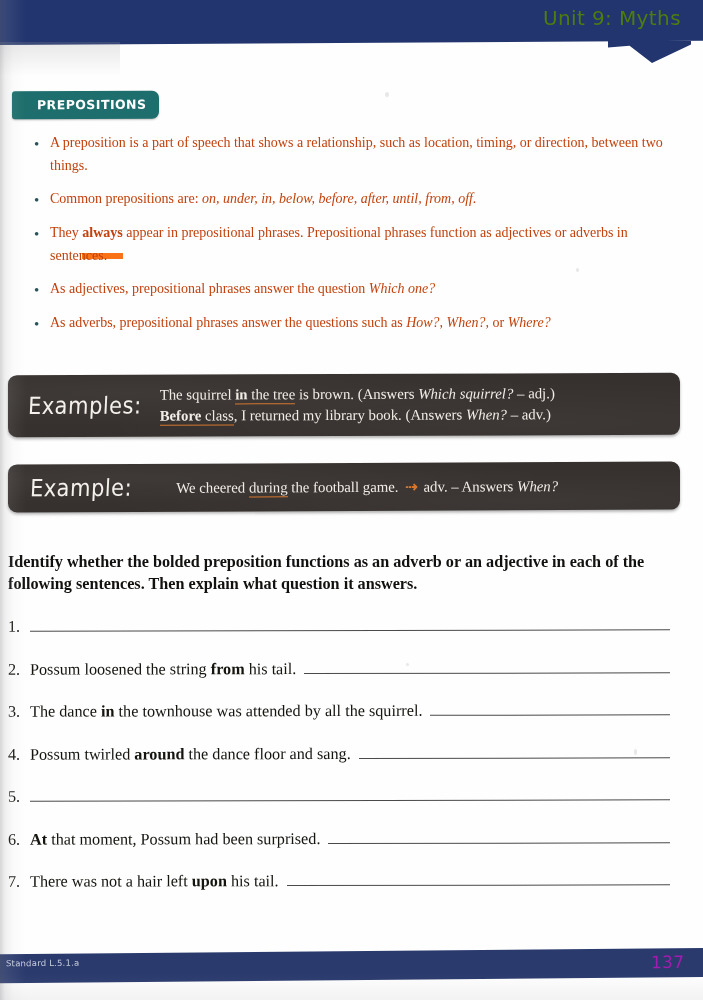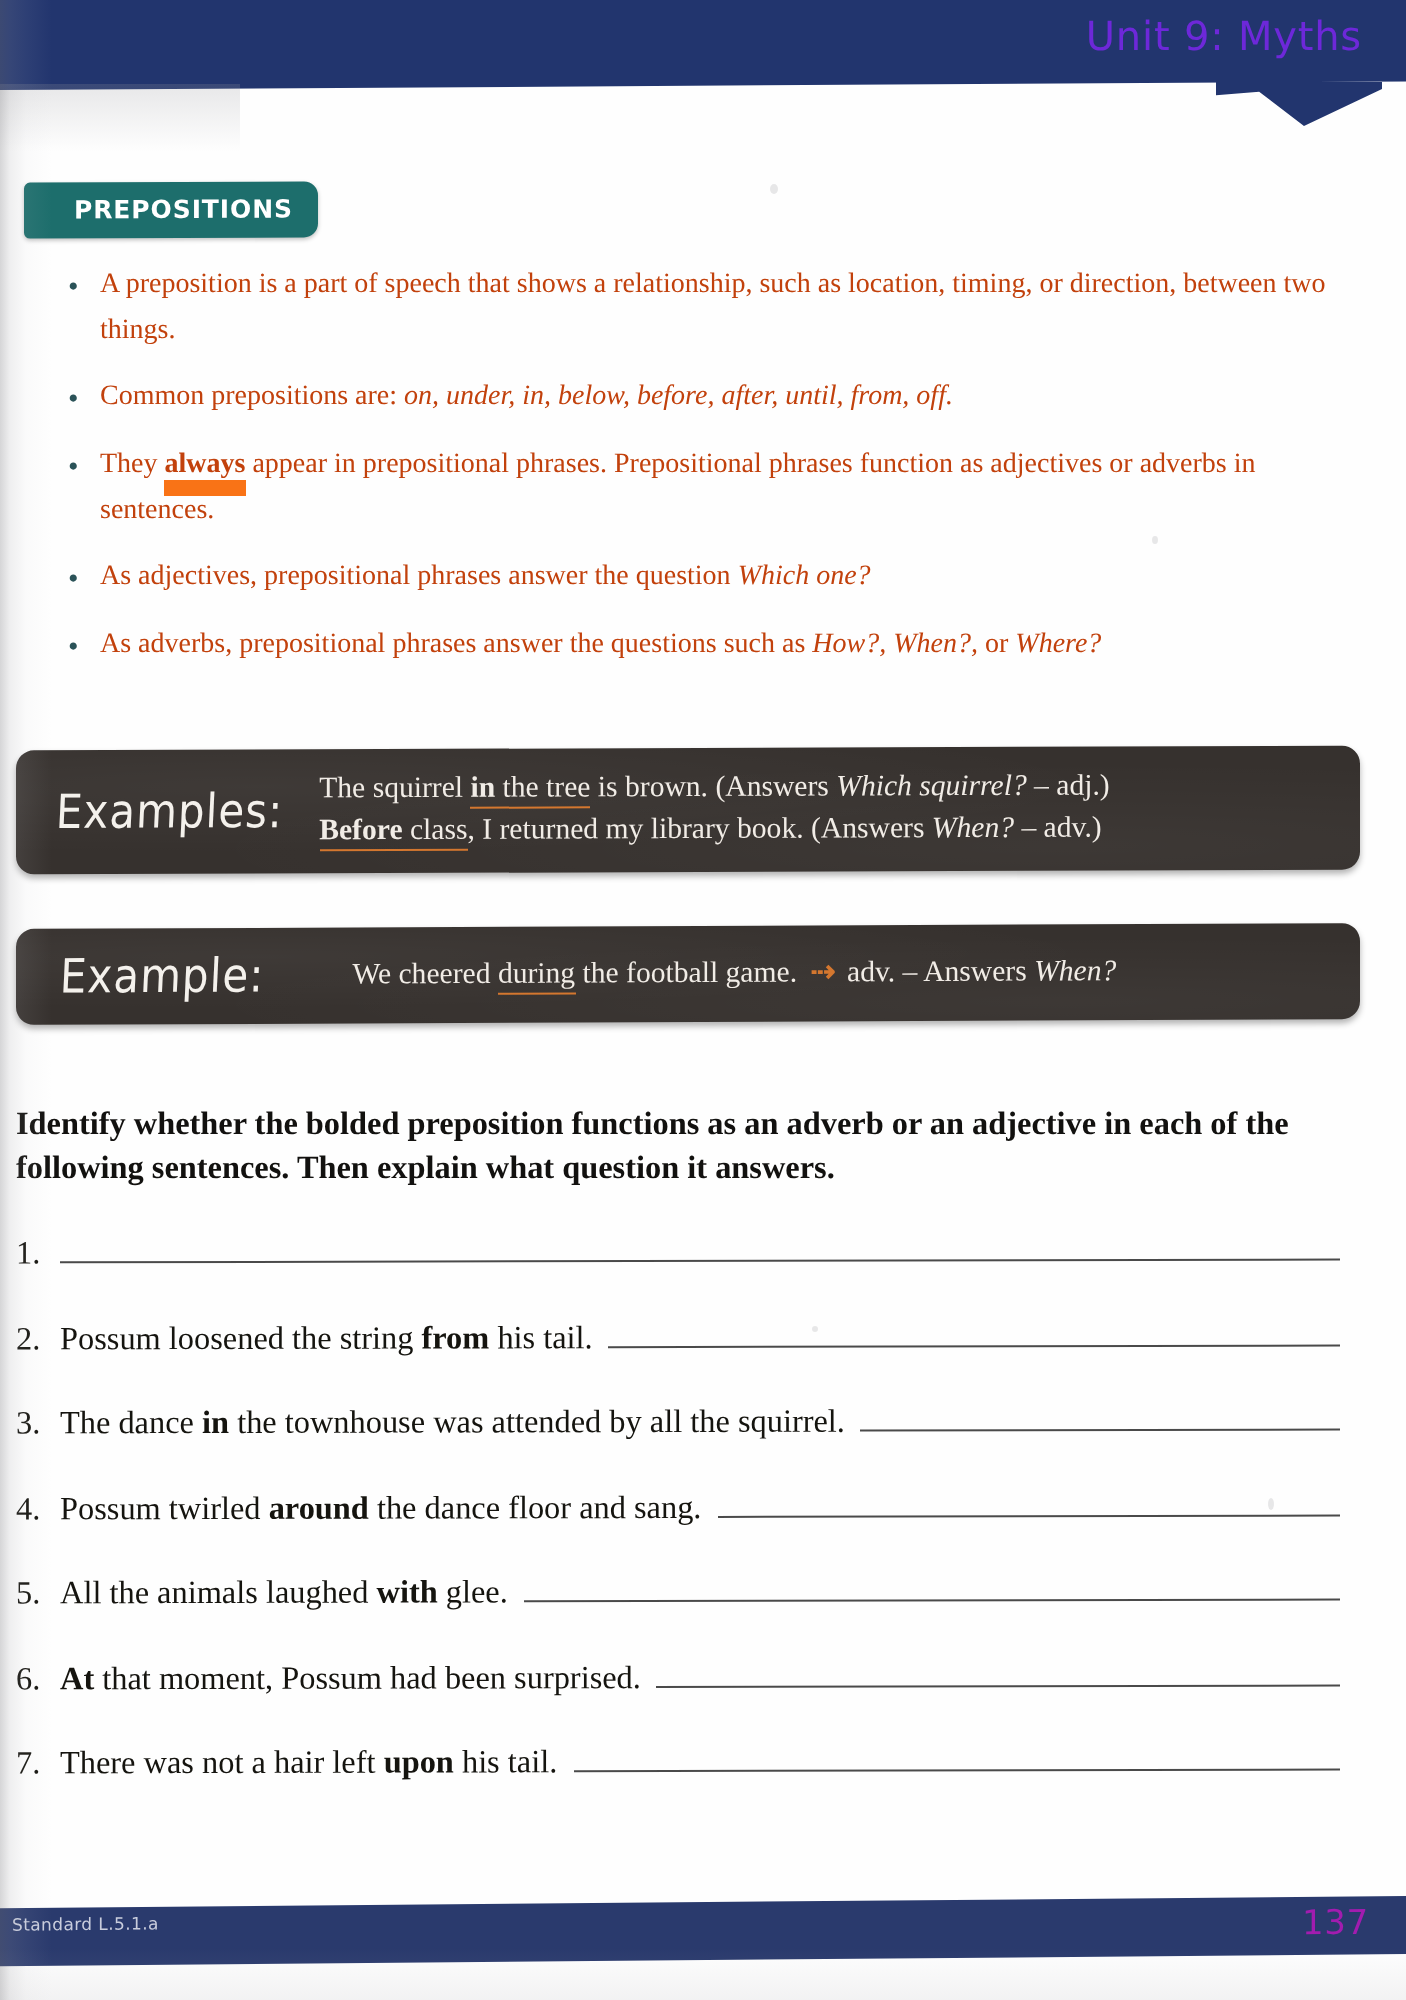--- a/index.html
+++ b/index.html
@@ -65,21 +65,21 @@
   }
   .header-bar.skewed {
     transform: skewY(-0.35deg);
     transform-origin: left top;
     height: 45px;
   }
   .header-title {
     position: absolute;
     right: 22px;
     top: 6px;
-    color: #6d28d9;
+    color: #4d7c0f;
     font-family: "DejaVu Sans", sans-serif;
     font-size: 20px;
     font-weight: 400;
     letter-spacing: 0.4px;
     white-space: nowrap;
     z-index: 22;
   }
   .header-notch {
     position: absolute;
     right: 12px;
@@ -136,22 +136,22 @@
   }
   .bullet-text {
     flex: 1 1 auto;
     color: #c2410c;
     font-size: 14px;
     line-height: 22.5px;
   }
   .bullet-text i { font-style: italic; }
   .bullet-text .bold-ul {
     font-weight: bold;
-    border-bottom: 8px solid #f97316;
-    padding-bottom: 0px;
+    border-bottom: 6px solid #f97316;
+    padding-bottom: 13px;
   }
 
   
   .ex-box {
     position: absolute;
     left: 8px;
     background: #36312e;
     border-radius: 9px;
     box-shadow: 0 2px 3px rgba(0,0,0,0.30);
     display: flex;
@@ -383,21 +383,20 @@
         <div class="q-text"><span>The dance </span><b>in</b><span> the townhouse was attended by all the squirrel.</span></div>
         <div class="q-blank"></div>
       </div>
       <div class="q-row">
         <div class="q-num">4.</div>
         <div class="q-text"><span>Possum twirled </span><b>around</b><span> the dance floor and sang.</span></div>
         <div class="q-blank"></div>
       </div>
       <div class="q-row">
         <div class="q-num">5.</div>
-        <div class="q-text"><span>All the animals laughed </span><b>with</b><span> glee.</span></div>
         <div class="q-blank"></div>
       </div>
       <div class="q-row">
         <div class="q-num">6.</div>
         <div class="q-text"><b>At</b><span> that moment, Possum had been surprised.</span></div>
         <div class="q-blank"></div>
       </div>
       <div class="q-row">
         <div class="q-num">7.</div>
         <div class="q-text"><span>There was not a hair left </span><b>upon</b><span> his tail.</span></div>

